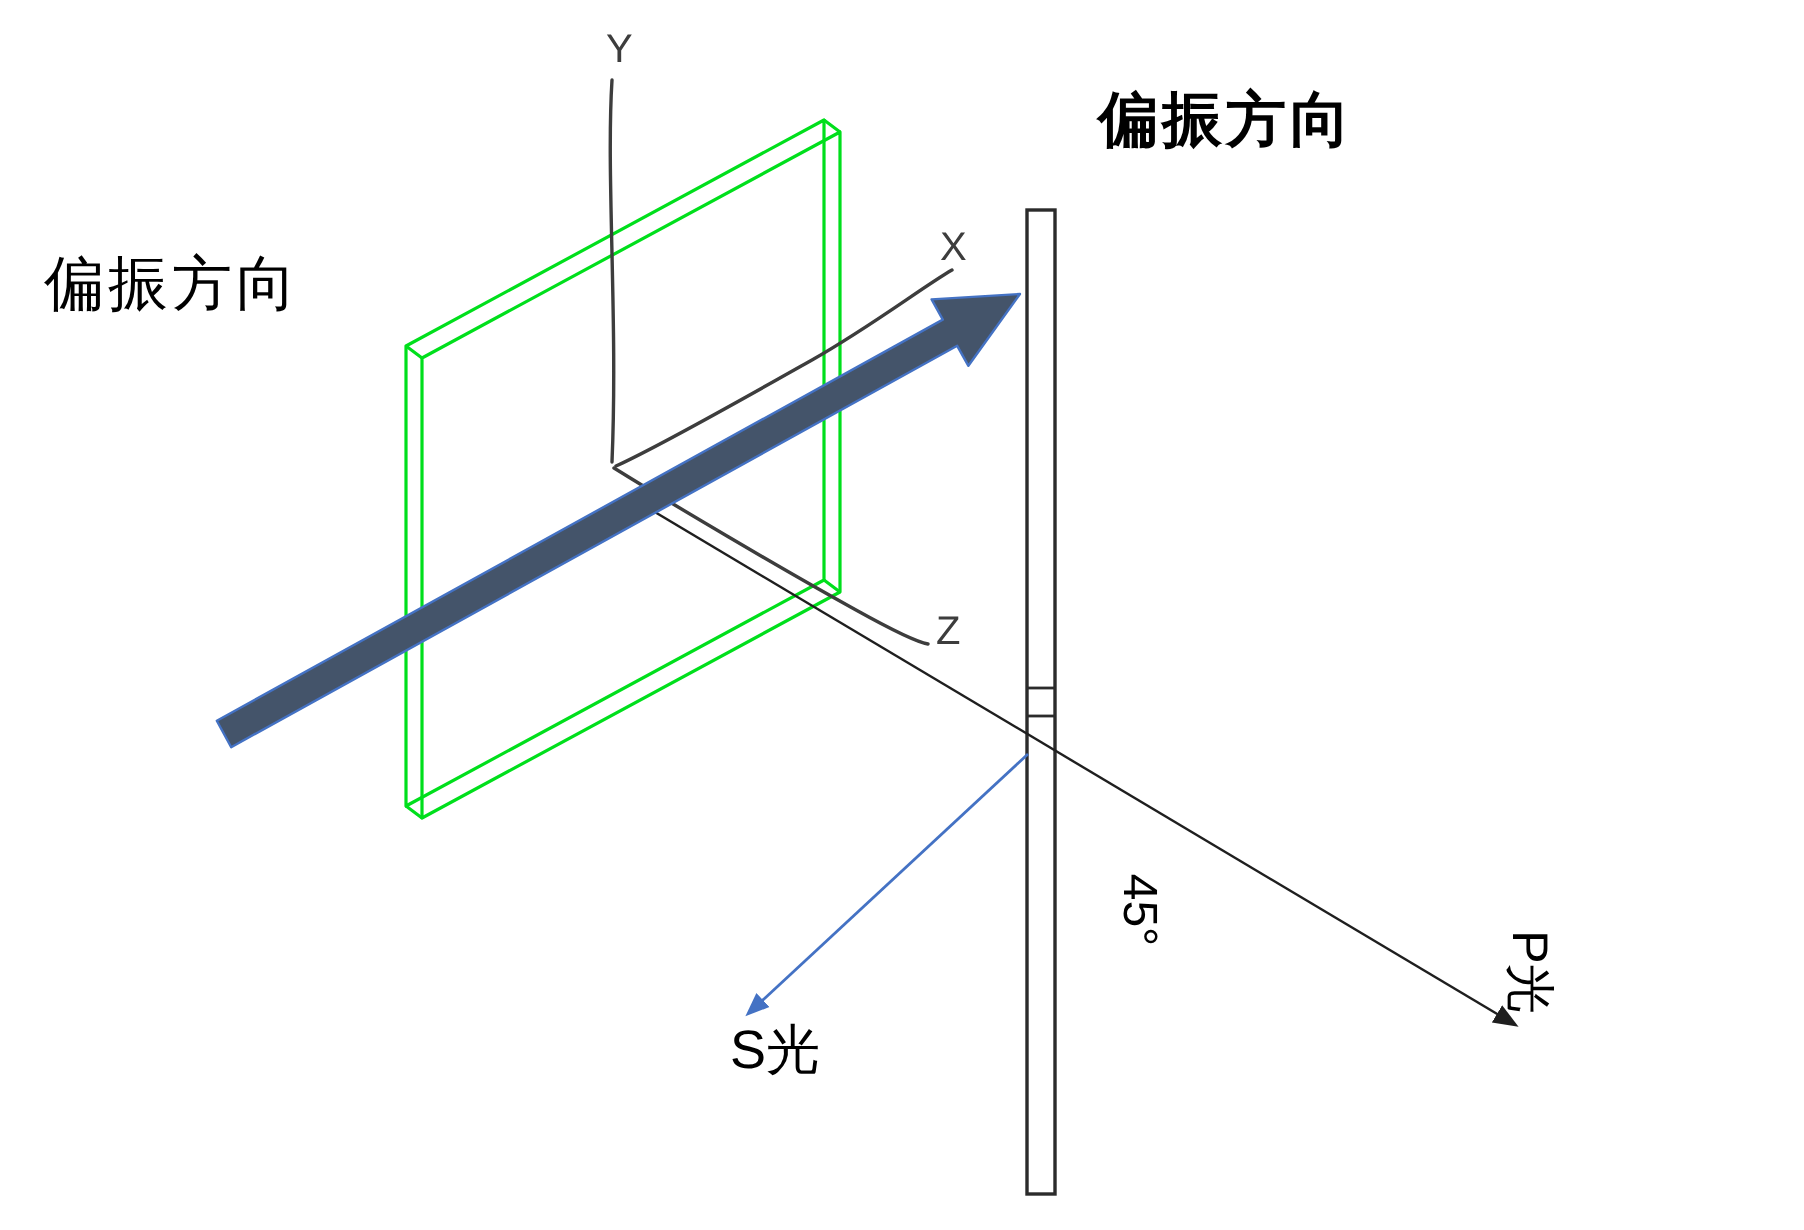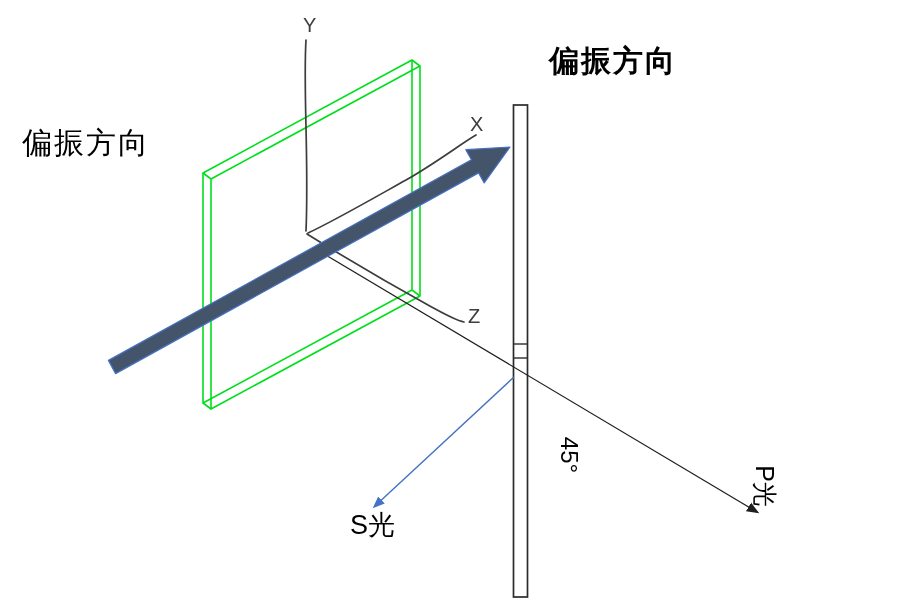--- a/index.html
+++ b/index.html
@@ -26,21 +26,21 @@
   .arrow-big{fill:var(--c-arrow_fill);stroke:var(--c-arrow_outline);stroke-width:1.2;stroke-linejoin:round;}
   .mk-black{fill:var(--c-ray_black);}
   .mk-blue{fill:var(--c-s_ray_blue);}
   .lbl{position:absolute;color:#000;white-space:nowrap;line-height:1;}
   .lbl-left{left:22px;top:128px;font-size:30px;letter-spacing:2px;}
   .lbl-top{left:549px;top:46px;font-size:30px;font-weight:bold;letter-spacing:2px;}
   .lbl-axis{font-size:20px;color:var(--c-axis_gray);}
   .lbl-x{left:470px;top:114px;}
   .lbl-y{left:303px;top:15px;}
   .lbl-z{left:468px;top:306px;}
-  .lbl-s{left:350px;top:512px;font-size:27px;}
+  .lbl-s{left:365px;top:512px;font-size:27px;}
   .lbl-rot{transform:translate(-50%,-50%) rotate(90deg);}
   .lbl-45{left:569px;top:455px;font-size:24px;}
   .lbl-p{left:764px;top:486px;font-size:25px;}
 </style>
 </head>
 <body>
 
 <div class="stage">
   <svg width="902" height="615" viewBox="0 0 902 615">
     <defs>

